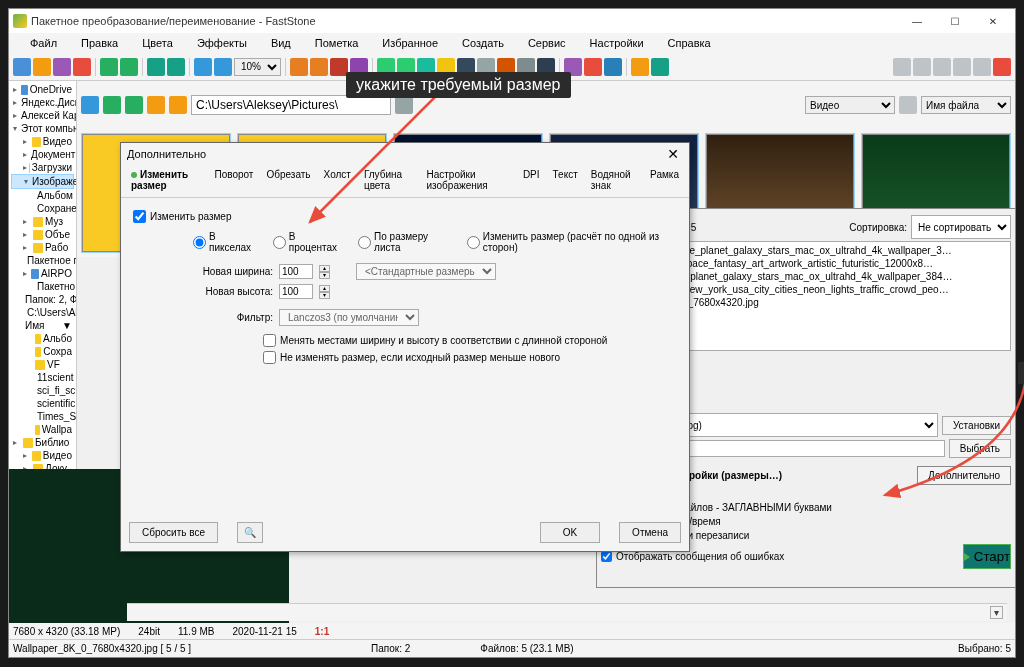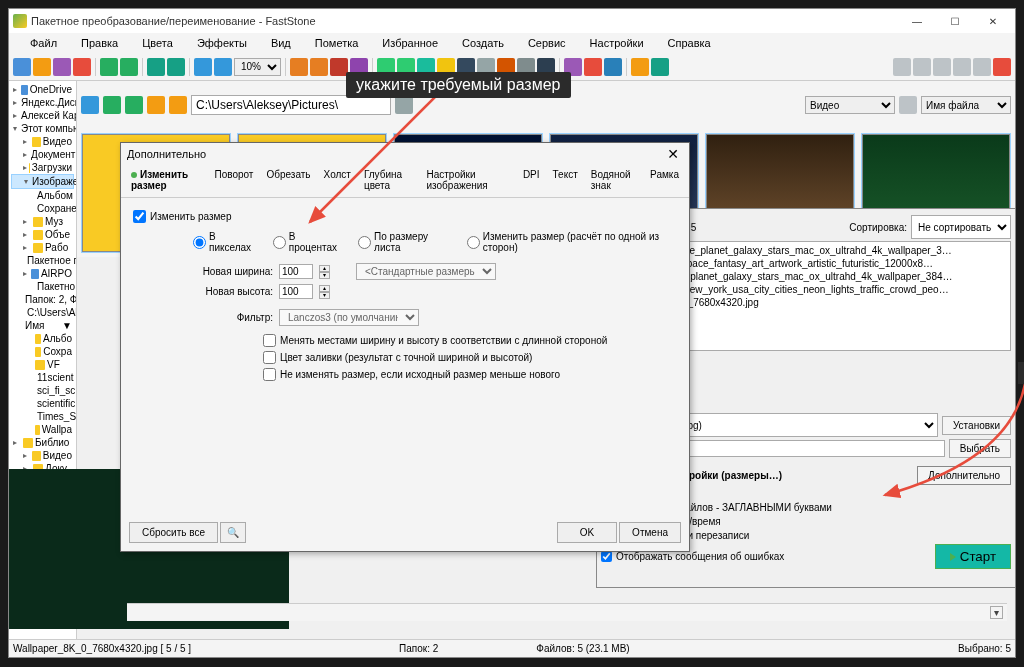--- a/index.html
+++ b/index.html
@@ -26,35 +26,35 @@
 .content-area { flex: 1; display: flex; flex-direction: column; position: relative; }
 .address-bar { height: 48px; background: #f4f4f4; display: flex; align-items: center; padding: 0 4px; gap: 4px; }
 .path-box { background: #fff; border: 1px solid #aaa; font-size: 12px; padding: 2px 4px; width: 200px; }
 .addr-select { font-size: 10px; height: 18px; border: 1px solid #aaa; width: 90px; }
 .thumbs-row { display: flex; gap: 6px; padding: 4px; background: #f4f4f4; overflow: hidden; }
 .thumb { width: 150px; height: 120px; display: flex; flex-direction: column; border: 1px solid transparent; }
 .thumb.sel { border: 1px solid #99d1ff; background: #e5f3ff; }
 .thumb-img { flex: 1; background: #222; border: 1px solid #888; }
 .thumb-info { font-size: 9px; text-align: center; padding: 2px; display: flex; justify-content: space-between; }
 .preview-panel { position: absolute; left: 0; bottom: 28px; width: 280px; height: 160px; background: #0a2a1a; }
-.statusbar { height: 18px; background: #f4f4f4; border-top: 1px solid #ccc; display: flex; align-items: center; font-size: 10px; padding: 0 4px; gap: 28px; position: absolute; bottom: 0; left: 0; right: 0; }
+.statusbar { height: 18px; background: #f4f4f4; border-top: 1px solid #ccc; display: flex; align-items: center; font-size: 10px; padding: 0 4px; gap: 0; position: absolute; bottom: 0; left: 0; right: 0; }
 .statusbar2 { height: 16px; position: absolute; bottom: 18px; left: 0; right: 0; background: #f4f4f4; display: flex; align-items: center; font-size: 10px; padding: 0 4px; gap: 18px; }
 .formats-bar { position: absolute; bottom: 36px; left: 118px; right: 8px; font-size: 10px; color: #444; background: #f4f4f4; padding: 2px 4px; border-top: 1px solid #ccc; }
 
 
 .batch-panel { position: absolute; right: 8px; top: 208px; width: 420px; height: 380px; background: #f0f0f0; border: 1px solid #888; font-size: 10px; padding: 4px; }
 .batch-row { display: flex; align-items: center; gap: 4px; margin: 2px 0; }
 .batch-select { flex: 1; border: 1px solid #aaa; background: #fff; padding: 1px 2px; font-size: 10px; height: 24px; }
 .file-list { background: #fff; border: 1px solid #aaa; height: 110px; padding: 2px; overflow: hidden; }
 .file-list-item { font-size: 10px; padding: 1px; display: flex; align-items: center; gap: 3px; white-space: nowrap; }
 .file-bullet { width: 6px; height: 6px; background: #4a90d9; border-radius: 1px; flex-shrink: 0; }
 .batch-btn { border: 1px solid #aaa; background: #f4f4f4; padding: 3px 10px; font-size: 10px; cursor: pointer; }
 .batch-check { display: flex; align-items: center; gap: 4px; font-size: 10px; margin: 3px 0; }
 .batch-check input { width: 11px; height: 11px; }
-.start-btn { background: #14b8a6; border: 1px solid #4caf50; padding: 4px 14px; display: flex; align-items: center; gap: 4px; }
+.start-btn { background: #0f766e; border: 1px solid #4caf50; padding: 4px 0; display: flex; align-items: center; gap: 4px; }
 .start-arrow { width: 0; height: 0; border-left: 6px solid #4caf50; border-top: 4px solid transparent; border-bottom: 4px solid transparent; }
 
 
 .adv-dialog { position: absolute; left: 120px; top: 142px; width: 570px; height: 410px; background: #f4f4f4; border: 1px solid #666; box-shadow: 2px 2px 6px rgba(0,0,0,0.3); font-size: 10px; z-index: 10; }
 .adv-title { height: 22px; display: flex; align-items: center; padding: 0 6px; font-size: 11px; }
 .adv-close { margin-left: auto; font-size: 14px; cursor: pointer; padding: 0 4px; }
 .adv-tabs { display: flex; padding: 0 4px; border-bottom: 1px solid #ccc; gap: 1px; }
 .adv-tab { padding: 4px 6px; font-size: 10px; cursor: pointer; border-bottom: 2px solid transparent; }
 .adv-tab.active { font-weight: bold; }
 .adv-tab .dot { width: 6px; height: 6px; background: #4caf50; border-radius: 50%; display: inline-block; margin-right: 3px; }
@@ -62,21 +62,21 @@
 .adv-cb { display: flex; align-items: center; gap: 4px; margin: 4px 0; }
 .adv-radio-row { display: flex; gap: 18px; margin: 8px 0 10px 60px; }
 .adv-radio { display: flex; align-items: center; gap: 3px; }
 .adv-form-row { display: flex; align-items: center; gap: 6px; margin: 4px 0 4px 60px; }
 .adv-form-label { width: 80px; text-align: right; }
 .adv-num-input { width: 34px; border: 1px solid #aaa; padding: 1px 2px; font-size: 10px; }
 .adv-spinner { width: 11px; display: flex; flex-direction: column; }
 .adv-spin-btn { height: 7px; border: 1px solid #aaa; font-size: 6px; line-height: 5px; text-align: center; background: #f0f0f0; }
 .adv-std-select { border: 1px solid #aaa; background: #f8f8f8; padding: 1px 4px; width: 140px; font-size: 10px; color: #666; height: 17px; }
 .adv-options { margin: 8px 0 0 130px; }
-.adv-bottom { position: absolute; bottom: 8px; left: 8px; right: 8px; display: flex; gap: 2px; align-items: center; }
+.adv-bottom { position: absolute; bottom: 8px; left: 8px; right: 8px; display: flex; gap: 19px; align-items: center; }
 .adv-btn { border: 1px solid #aaa; background: #efefef; padding: 4px 12px; font-size: 10px; cursor: pointer; }
 .adv-bottom .spacer { flex: 1; }
 .highlight-box { position: absolute; border: 2.5px solid #e74c3c; border-radius: 10px; pointer-events: none; }
 
 
 .tooltip { position: absolute; background: #2b2b2b; color: #fff; padding: 4px 10px; font-size: 16px; border-radius: 2px; z-index: 20; }
 .arrow-svg { position: absolute; z-index: 19; pointer-events: none; }
 .marker { position: absolute; background: #2b2b2b; color: #fff; width: 22px; height: 22px; display: flex; align-items: center; justify-content: center; font-size: 12px; z-index: 20; }
 </style>
 </head>
@@ -383,20 +383,27 @@
       </div>
     </div>
   </div>
 
   <div class="preview-panel"></div>
 
   <div class="formats-bar">
     <span style="float:right;border:1px solid #aaa;padding:0 3px">▾</span>
   </div>
 
+  <div class="statusbar2">
+    <span>7680 x 4320 (33.18 MP)</span>
+    <span>24bit</span>
+    <span>11.9 MB</span>
+    <span>2020-11-21 15</span>
+    <span style="color:#c0392b;font-weight:bold">1:1</span>
+  </div>
   <div class="statusbar">
     <span>Wallpaper_8K_0_7680x4320.jpg [ 5 / 5 ]</span>
     <span style="margin-left:180px">Папок: 2</span>
     <span style="margin-left:70px">Файлов: 5 (23.1 MB)</span>
     <span style="margin-left:auto">Выбрано: 5</span>
   </div>
 </div>
 
 <div class="batch-panel">
   <div class="batch-row">
@@ -535,24 +542,20 @@
       <span class="adv-form-label">Фильтр:</span>
       <select class="adv-std-select"><option>Lanczos3 (по умолчанию)</option></select>
     </div>
     <div class="adv-options">
       <div class="adv-cb">
           <input type="checkbox" style="">
           <span>Менять местами ширину и высоту в соответствии с длинной стороной</span>
         </div>
       <div class="adv-cb">
           <input type="checkbox" style="">
-          <span>Цвет заливки (результат с точной шириной и высотой)</span>
-        </div>
-      <div class="adv-cb">
-          <input type="checkbox" style="">
           <span>Не изменять размер, если исходный размер меньше нового</span>
         </div>
     </div>
   </div>
   <div class="adv-bottom">
     <button class="adv-btn">Сбросить все</button>
     <button class="adv-btn" style="padding:4px 6px">🔍</button>
     <div class="spacer"></div>
     <button class="adv-btn" style="padding:4px 22px">OK</button>
     <button class="adv-btn">Отмена</button>

